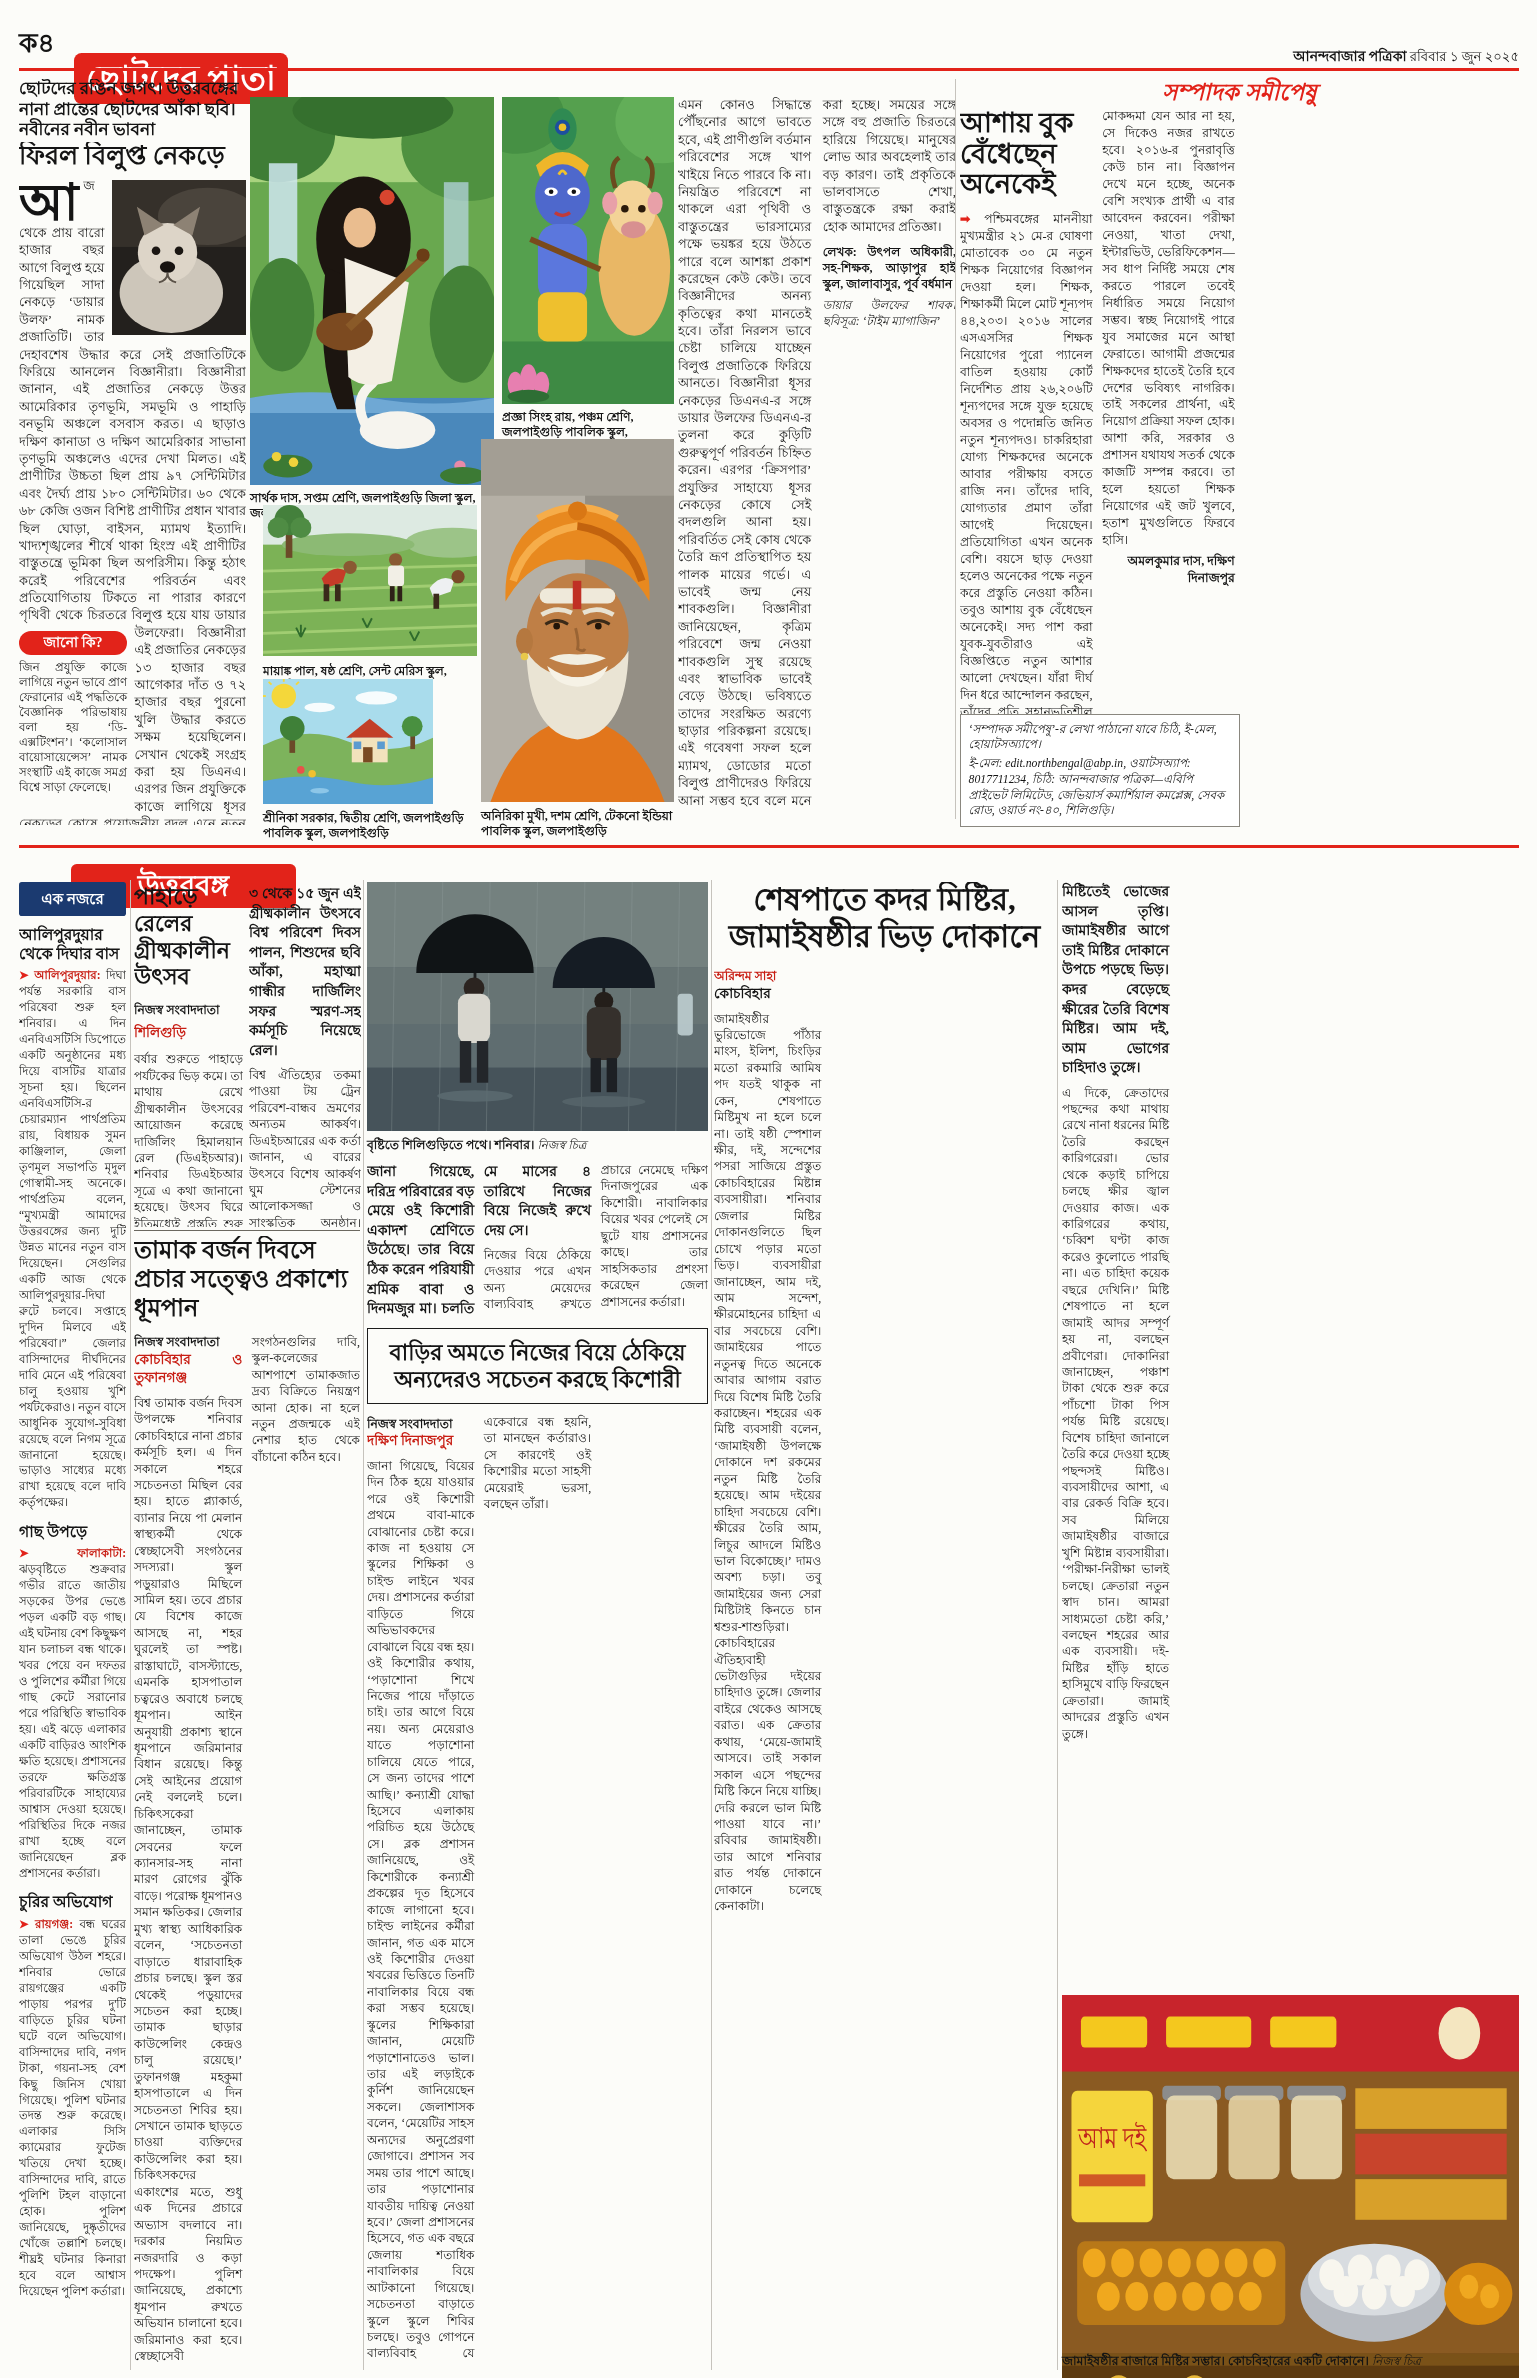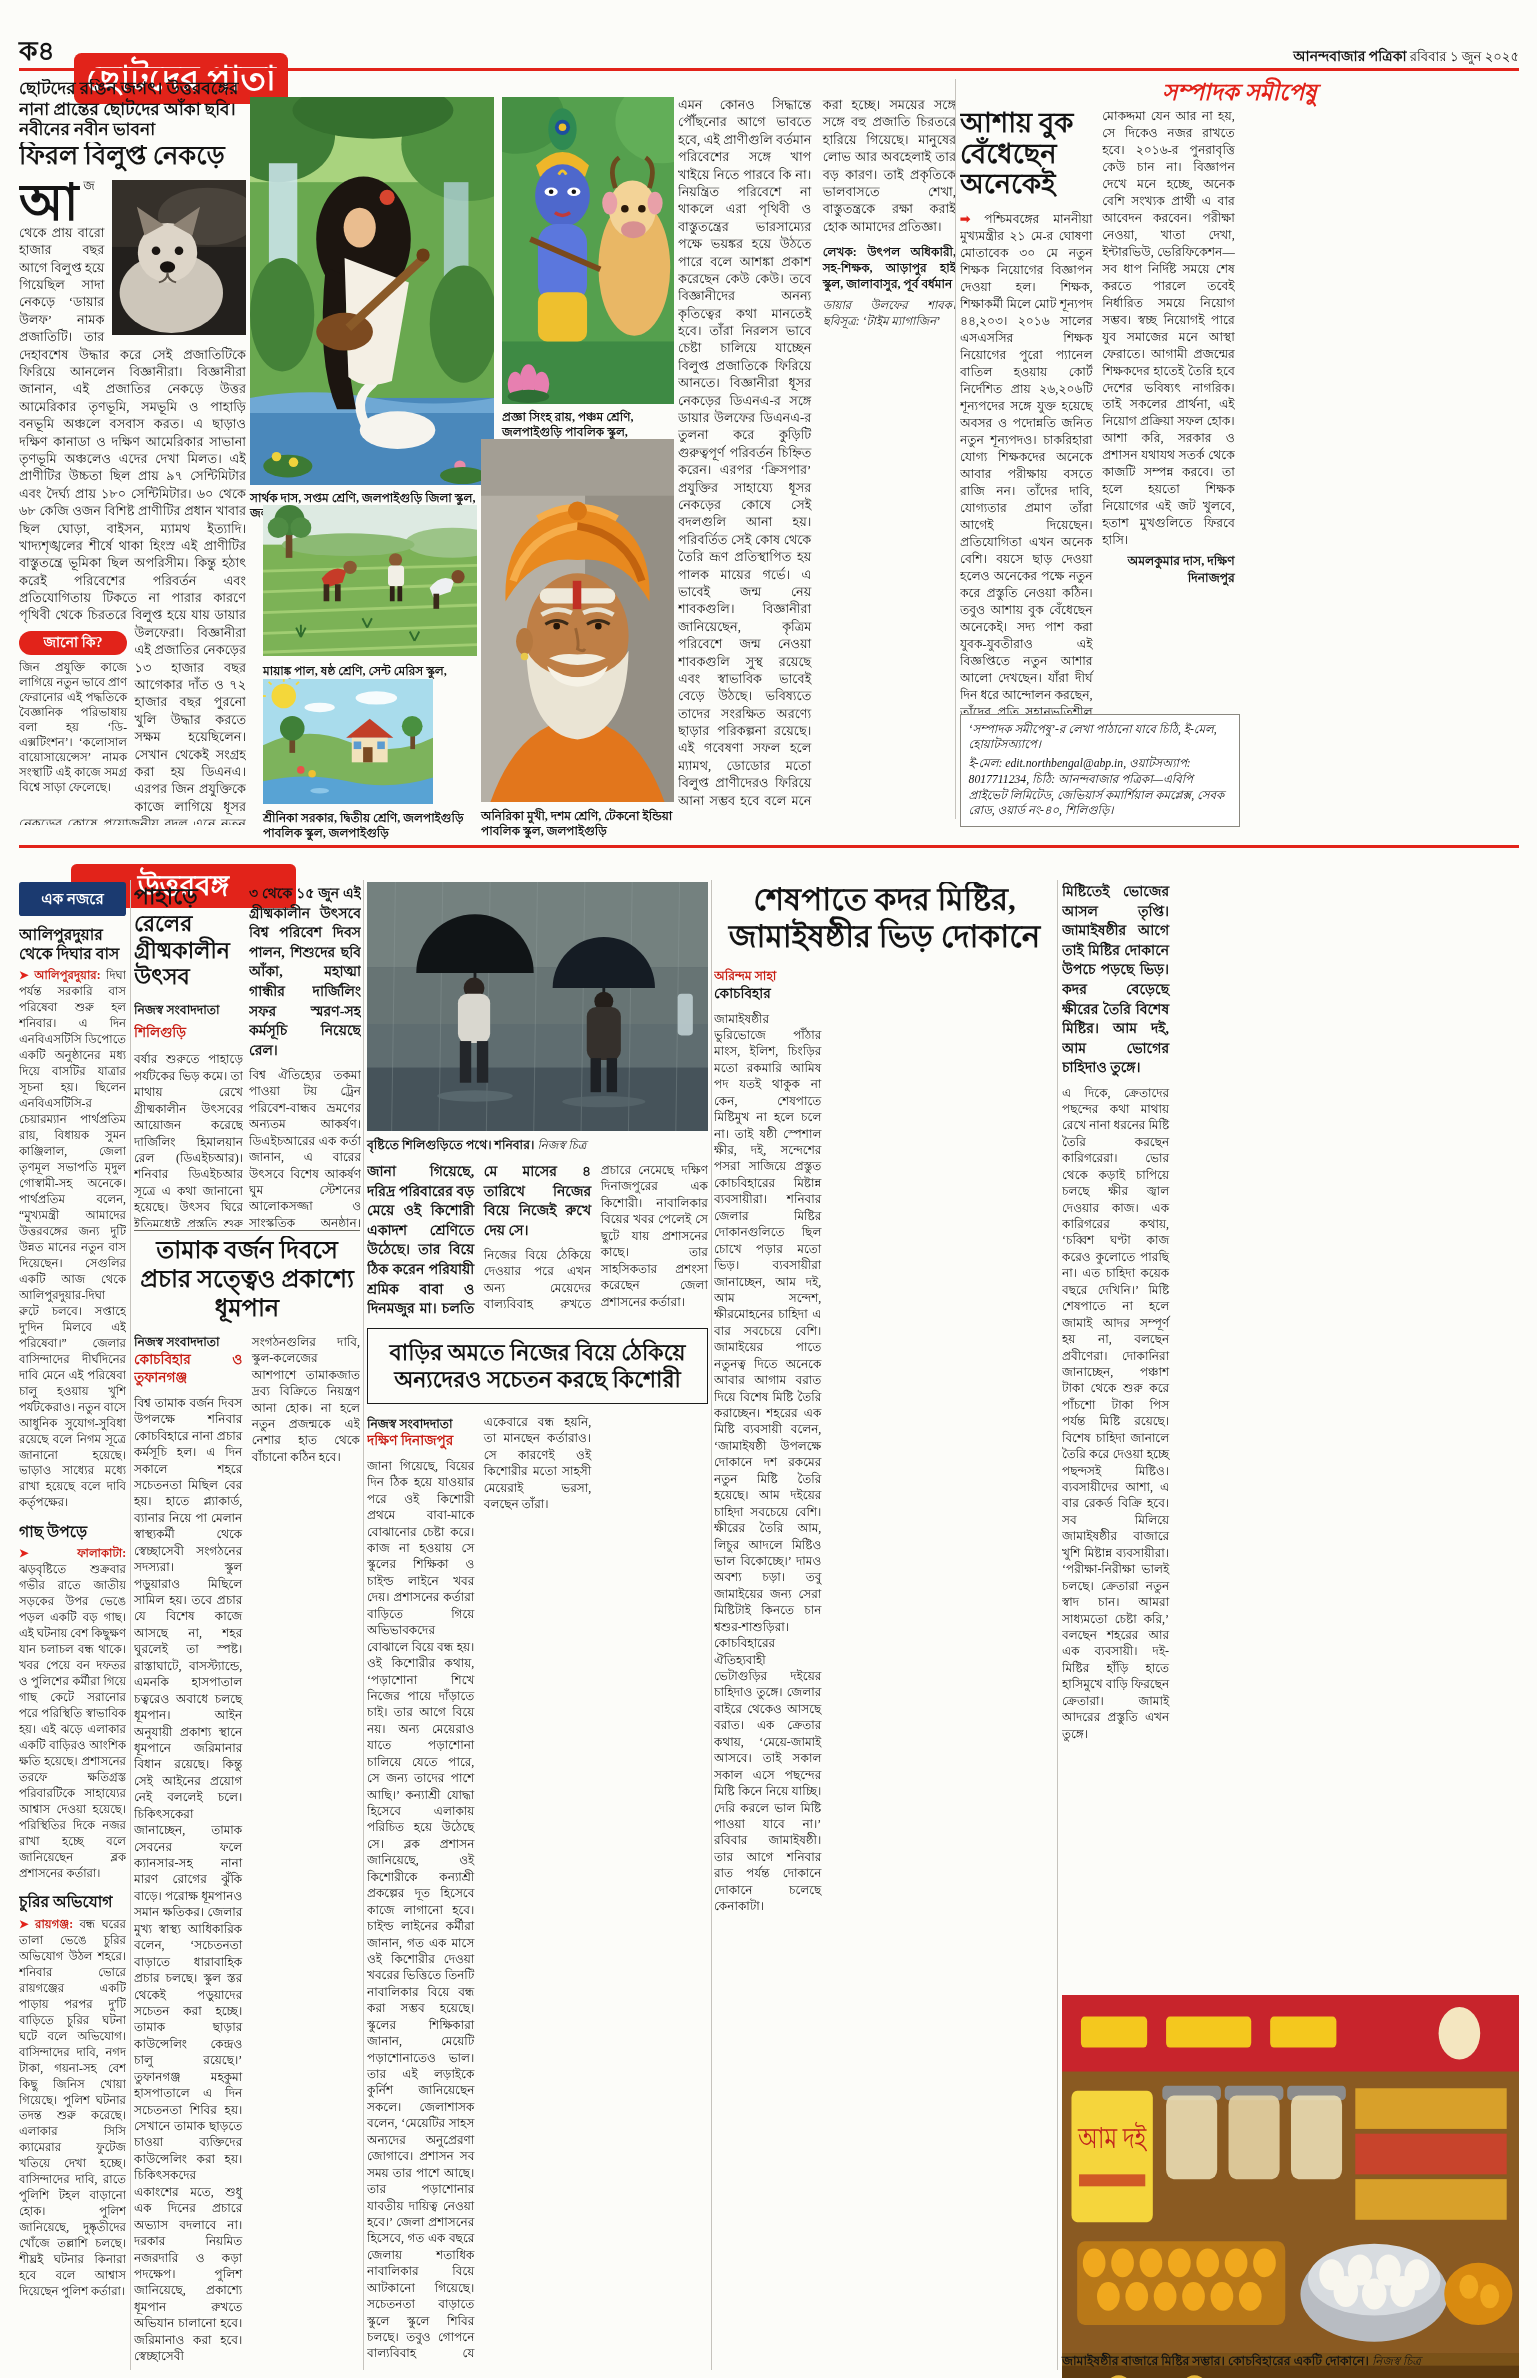--- a/index.html
+++ b/index.html
@@ -13,21 +13,21 @@
     color: #141414;
     overflow: hidden;
   }
   .abs { position: absolute; }
   .red-bg { background:#e2231a;margin-top:40px; }
   .rule-red { background:#e2231a; }
   .vrule { background:#c6c3bd; width:0.9px; }
   .hrule { background:#6b6860; height:0.9px; }
 
   
-  .pageno { font-size:26.5px; font-weight:bold;margin-top:8px; }
+  .pageno { font-size:26.5px; font-weight:bold; }
   .masthead-box { color:#fff; font-size:34px; font-weight:bold; text-align:center; border-radius:7.6px; line-height:51px; }
   .dateline { text-align:right; font-size:13.2px; }
   .dateline .paper { font-weight:bold; font-size:14px; }
 
   .intro { font-size:17px; font-weight:bold; line-height:1.22; }
 
   h1.wolf-head { font-size:25.6px; line-height:1.1; margin-bottom:7.6px; font-weight:bold; }
   .bodytext { font-size:12.8px; line-height:1.36; text-align:justify; }
   .dropcap { float:left; font-size:51px; line-height:0.85; font-weight:bold; padding:3.8px 4.7px 0 0; }
   .wolf-photo { float:right; width:134px; height:155px; margin:1.9px 0 5.7px 7.6px; }
@@ -62,21 +62,21 @@
   .brf-text { font-size:11.6px; line-height:1.38; text-align:justify; }
   .plc-inline { color:#c81e14; font-weight:bold; }
 
   .rail-head { font-size:22px; line-height:1.22; font-weight:bold; margin-bottom:9.5px; }
   .byline { margin-bottom:6.6px; }
   .byline .rep { display:block; font-weight:bold; font-size:12.3px; }
   .byline .plc { display:block; font-weight:bold; font-size:13.7px; color:#c81e14; }
   .intro-bold { font-weight:bold; font-size:14px; line-height:1.4; text-align:justify; margin-bottom:6.6px; }
   .smallbody { font-size:12px; line-height:1.37; text-align:justify; }
 
-  .tb-head { font-size:24px; line-height:1.2; font-weight:bold; text-align:center; margin-bottom:11.4px; }
+  .tb-head { font-size:24px; line-height:1.2; font-weight:bold; margin-bottom:11.4px; }
   .tb-cols { column-count:2; column-gap:9.5px; column-fill:auto; height:1041px; overflow:hidden; }
 
   .photo-caption { font-size:12.3px; }
   .photo-caption .capb { font-weight:bold; }
   .photo-caption .capi { font-style:italic; font-size:11.7px; }
 
   .girl-cols { column-count:3; column-gap:9.5px; column-fill:auto; height:100%; overflow:hidden; }
   .girl-headbox { column-span:all; border:1.9px solid #1c1c1c; padding:9.5px 7.6px; margin:9.5px 0; text-align:center; font-size:22px; line-height:1.25; font-weight:bold; }
   .girl-byline { margin:1.9px 0 6.6px; }
 

